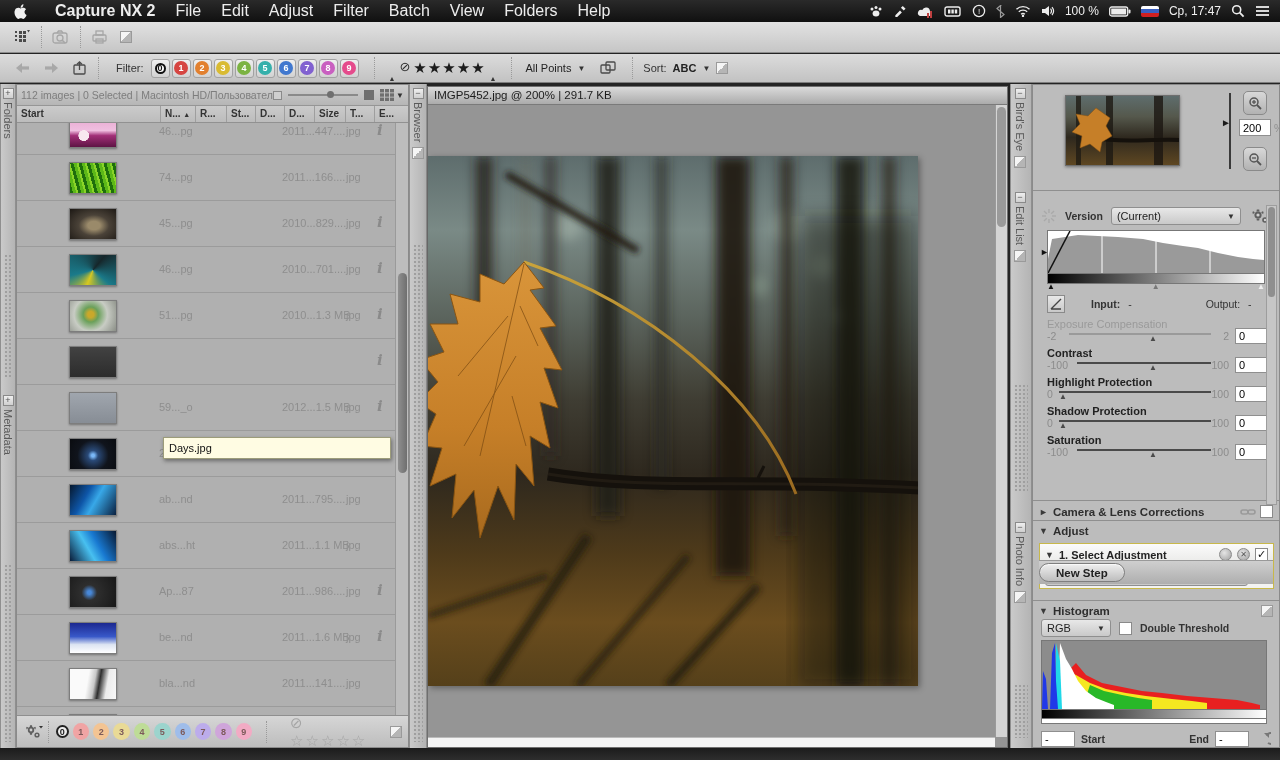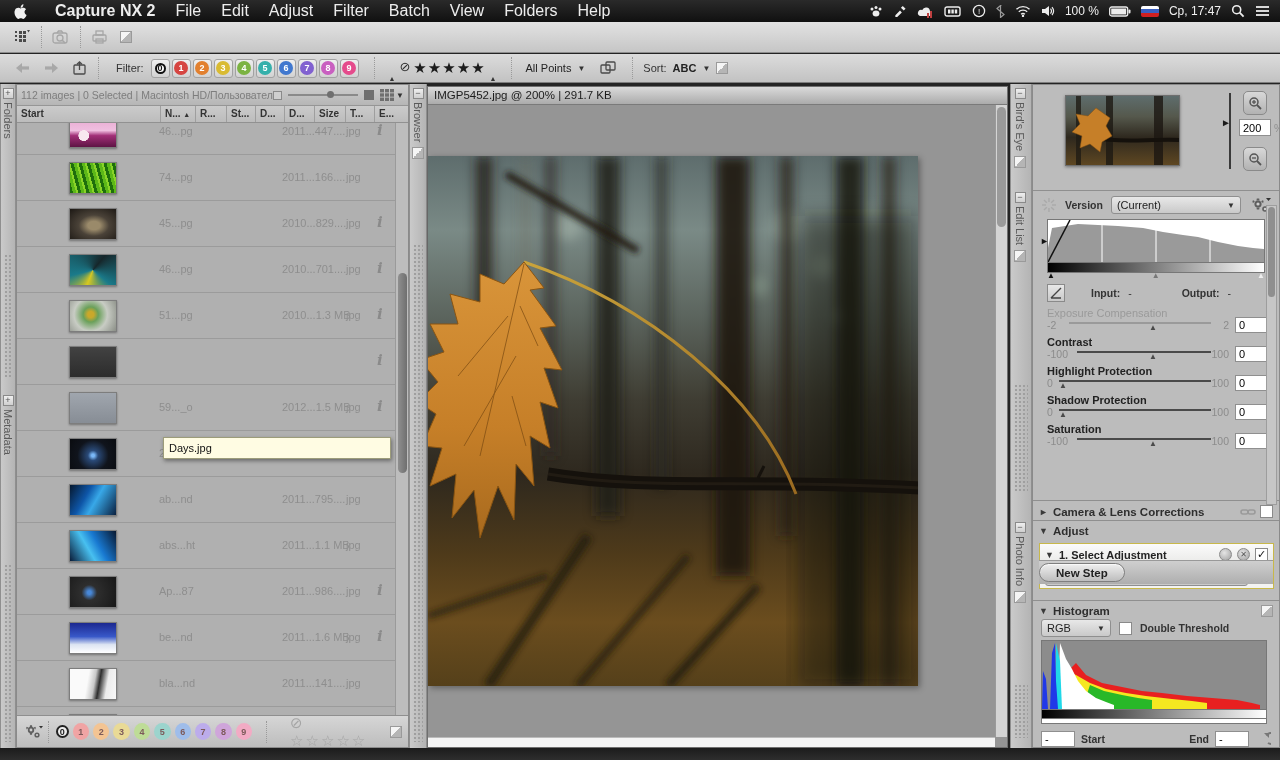--- a/index.html
+++ b/index.html
@@ -865,21 +865,21 @@
       <div class="zoombtn" style="top:62px;">
           <svg width="15" height="15" viewBox="0 0 15 15">
             <circle cx="6" cy="6" r="4" fill="none" stroke="#555" stroke-width="1.5"></circle>
             <line x1="9" y1="9" x2="13" y2="13" stroke="#555" stroke-width="1.8"></line>
             <line x1="4" y1="6" x2="8" y2="6" stroke="#555" stroke-width="1.3"></line>
           </svg>
         </div>
     </div>
 
     <div class="sec" style="top:106px;height:310px;">
-      <div style="display:flex;align-items:center;gap:8px;padding:5px 8px 3px 8px;">
+      <div style="display:flex;align-items:center;gap:8px;padding:5px 8px 3px 8px;margin-top:11px;">
         <span>
             <svg width="16" height="16" viewBox="0 0 16 16">
               <g stroke="#a9a9a9" stroke-width="1.4">
                 <line x1="8" y1="1" x2="8" y2="5"></line>
                 <line x1="8" y1="11" x2="8" y2="15"></line>
                 <line x1="1" y1="8" x2="5" y2="8"></line>
                 <line x1="11" y1="8" x2="15" y2="8"></line>
                 <line x1="3" y1="3" x2="5.8" y2="5.8"></line>
                 <line x1="10.2" y1="10.2" x2="13" y2="13"></line>
                 <line x1="13" y1="3" x2="10.2" y2="5.8"></line>
@@ -926,21 +926,21 @@
       </div>
 
       <div style="display:flex;align-items:center;gap:8px;margin:3px 10px 0 14px;">
         <span style="width:18px;height:18px;border:1px solid #8a8a8a;background:linear-gradient(180deg,#e8e8e8,#c8c8c8);display:flex;align-items:center;justify-content:center">
             <svg width="12" height="12" viewBox="0 0 12 12">
               <path d="M1 11L11 1M1 11h10" stroke="#444" fill="none" stroke-width="1.4"></path>
             </svg>
           </span>
         <span class="sm" style="font-weight:bold;margin-left:18px">Input:</span>
         <span class="sm">-</span>
-        <span class="sm" style="font-weight:bold;margin-left:42px">Output:</span>
+        <span class="sm" style="font-weight:normal;margin-left:66px">Output:</span>
         <span class="sm">-</span>
       </div>
 
       <div class="sliderb off">
         <div class="snm">Exposure Compensation</div>
         <div class="strack">
           <span class="mn">-2</span>
           <span class="line"></span>
           <span class="sthumb center">▲</span>
           <span class="mx2">2</span>

